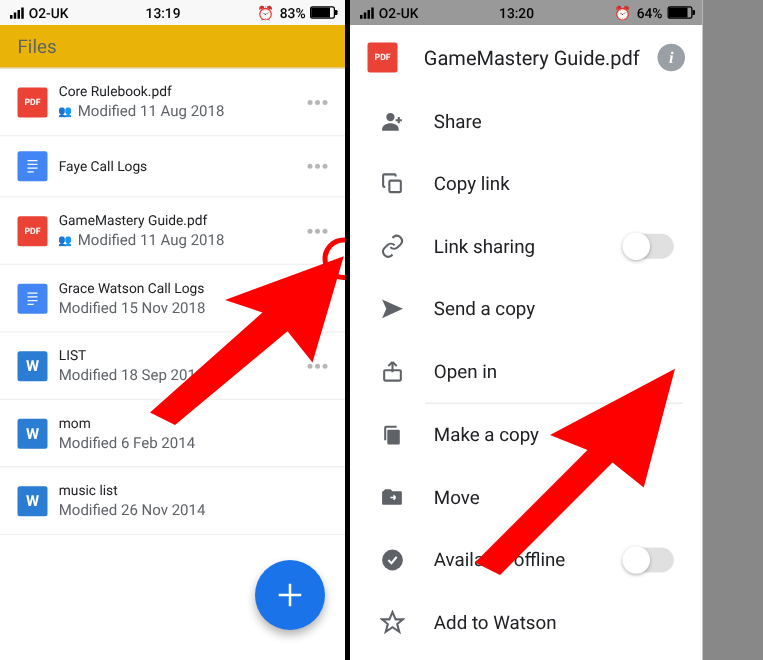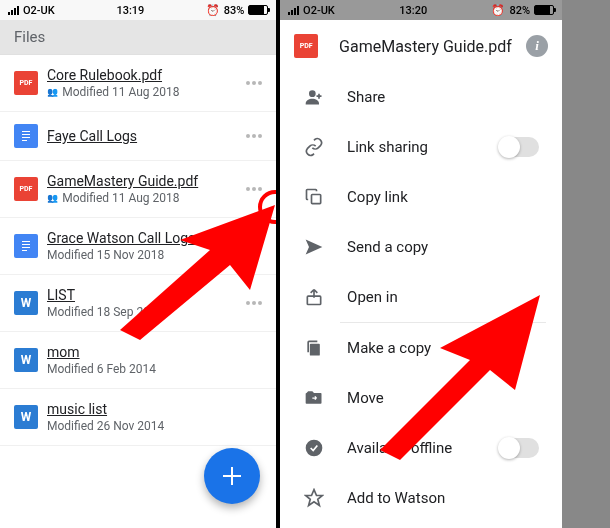--- a/index.html
+++ b/index.html
@@ -14,30 +14,30 @@
     .status-bar.dimmed { background: #999; }
     .status-left { display: flex; align-items: center; gap: 4px; }
     .status-right { display: flex; align-items: center; gap: 4px; }
     .signal-bars { display: flex; align-items: flex-end; gap: 1px; }
     .bar { width: 2px; background: #000; }
     .b1 { height: 3px; } .b2 { height: 5px; } .b3 { height: 7px; } .b4 { height: 9px; }
     .battery { width: 20px; height: 10px; border: 1px solid #000; border-radius: 2px; position: relative; }
     .battery::after { content: ''; position: absolute; right: -3px; top: 2px; width: 2px; height: 4px; background: #000; border-radius: 0 1px 1px 0; }
     .battery-fill { height: 100%; background: #000; width: 82%; }
     
-    .files-header { background: #e5e5e5; padding: 8px 14px; font-size: 15px; color: #5f6368; border-bottom: 1px solid #e0e0e0; }
+    .files-header { background: #eab308; padding: 8px 14px; font-size: 15px; color: #5f6368; border-bottom: 1px solid #e0e0e0; }
     
     .file-list { background: #fff; }
     .file-row { display: flex; align-items: center; padding: 12px 10px 12px 14px; border-bottom: 1px solid #f0f0f0; }
     .file-icon { width: 24px; height: 24px; margin-right: 9px; flex-shrink: 0; display: flex; align-items: center; justify-content: center; border-radius: 2px; }
     .pdf-icon { background: #ea4335; color: #fff; font-size: 7px; font-weight: bold; }
     .doc-icon { background: #4285f4; color: #fff; }
     .word-icon { background: #2b7cd3; color: #fff; font-size: 12px; font-weight: bold; }
     .file-info { flex: 1; min-width: 0; }
-    .file-name { font-size: 14px; color: #202124; white-space: nowrap; overflow: hidden; text-overflow: ellipsis; text-decoration: underline; }
+    .file-name { font-size: 11px; color: #202124; white-space: nowrap; overflow: hidden; text-overflow: ellipsis; }
     .file-meta { font-size: 12px; color: #5f6368; margin-top: 2px; display: flex; align-items: center; gap: 4px; }
     .more-btn { width: 24px; height: 24px; display: flex; align-items: center; justify-content: center; color: #9aa0a6; cursor: pointer; }
     .dots { display: flex; gap: 2px; }
     .dot { width: 4px; height: 4px; border-radius: 50%; background: #b7b7b7; }
     
     .fab { position: absolute; bottom: 24px; right: 16px; width: 56px; height: 56px; border-radius: 50%; background: #1a73e8; display: flex; align-items: center; justify-content: center; box-shadow: 0 4px 8px rgba(0,0,0,0.3); cursor: pointer; }
     .fab::before, .fab::after { content: ''; position: absolute; background: #fff; }
     .fab::before { width: 18px; height: 2px; }
     .fab::after { width: 2px; height: 18px; }
     
@@ -228,21 +228,21 @@
             <div class="bar b1"></div>
             <div class="bar b2"></div>
             <div class="bar b3"></div>
             <div class="bar b4"></div>
           </div>
         <span>O2-UK</span>
       </div>
       <span>13:20</span>
       <div class="status-right">
         <span>⏰</span>
-        <span>82%</span>
+        <span>64%</span>
         <div class="battery">
             <div class="battery-fill"></div>
           </div>
       </div>
     </div>
 
     <div class="detail-header">
       <div class="file-icon pdf-icon">PDF</div>
       <div class="detail-title">GameMastery Guide.pdf</div>
       <div class="info-btn">i</div>
@@ -255,35 +255,35 @@
               <circle cx="10" cy="8" r="4"></circle>
               <path d="M2 20c0-4 4-6 8-6s8 2 8 6v1H2z"></path>
               <path d="M19 8h-2v2h-2v2h2v2h2v-2h2v-2h-2z"></path>
             </svg>
           </div>
         <div class="menu-label">Share</div>
       </div>
       <div class="menu-item">
         <div class="menu-icon">
             <svg width="20" height="20" viewBox="0 0 24 24" fill="none" stroke="#5f6368" stroke-width="2">
+              <rect x="9" y="9" width="11" height="11" rx="1"></rect>
+              <path d="M5 15H4a1 1 0 01-1-1V4a1 1 0 011-1h10a1 1 0 011 1v1"></path>
+            </svg>
+          </div>
+        <div class="menu-label">Copy link</div>
+      </div>
+      <div class="menu-item">
+        <div class="menu-icon">
+            <svg width="20" height="20" viewBox="0 0 24 24" fill="none" stroke="#5f6368" stroke-width="2">
               <path d="M10 13a5 5 0 007 0l3-3a5 5 0 00-7-7l-1 1"></path>
               <path d="M14 11a5 5 0 00-7 0l-3 3a5 5 0 007 7l1-1"></path>
             </svg>
           </div>
         <div class="menu-label">Link sharing</div>
         <div class="toggle"></div>
-      </div>
-      <div class="menu-item">
-        <div class="menu-icon">
-            <svg width="20" height="20" viewBox="0 0 24 24" fill="none" stroke="#5f6368" stroke-width="2">
-              <rect x="9" y="9" width="11" height="11" rx="1"></rect>
-              <path d="M5 15H4a1 1 0 01-1-1V4a1 1 0 011-1h10a1 1 0 011 1v1"></path>
-            </svg>
-          </div>
-        <div class="menu-label">Copy link</div>
       </div>
       <div class="menu-item">
         <div class="menu-icon">
             <svg width="20" height="20" viewBox="0 0 24 24" fill="#5f6368">
               <path d="M2 3l20 9-20 9 4-9-4-9zm4 9h10"></path>
             </svg>
           </div>
         <div class="menu-label">Send a copy</div>
       </div>
       <div class="menu-item">

